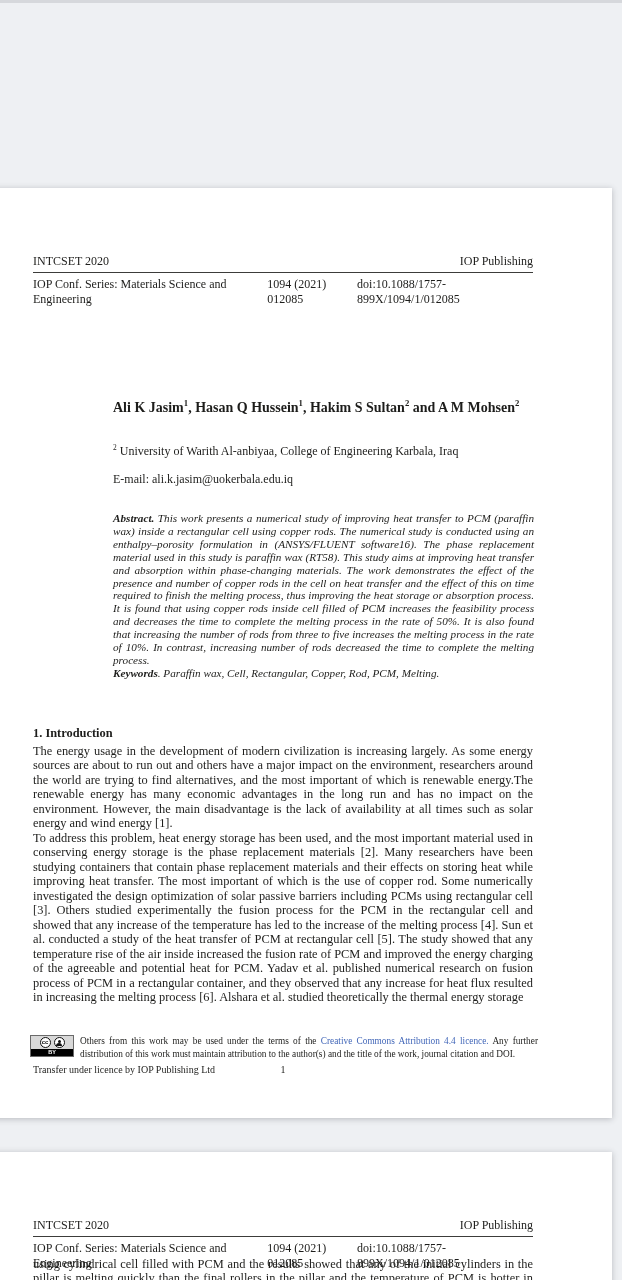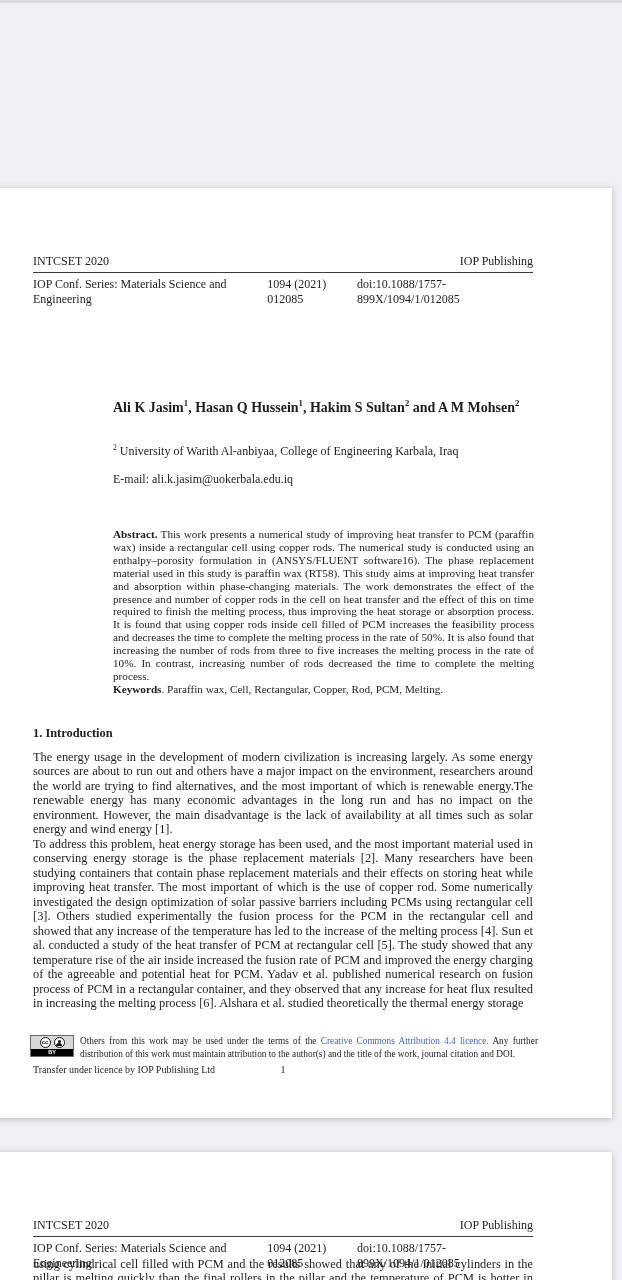--- a/index.html
+++ b/index.html
@@ -34,30 +34,30 @@
   .title {
     position:absolute; top:157px; left:79px; width:508px;
     font-size:17.5px; font-weight:bold; line-height:26px; letter-spacing:.1px;
   }
   .authors { position:absolute; top:212px; left:159px; width:424px; font-size:14px; font-weight:bold; }
   .affils  { position:absolute; top:256px; left:159px; width:424px; font-size:12px; line-height:14.5px; }
   .email   { position:absolute; top:284px; left:159px; width:424px; font-size:12px; }
   sup { font-size:62%; vertical-align:super; line-height:0; }
 
   .abstract {
-    position:absolute; top:340px; left:159px; width:421px;
-    font-size:11.2px; line-height:12.9px; text-align:justify;
+    position:absolute; top:324px; left:159px; width:421px;
+    font-size:11.2px; line-height:12.9px; text-align:justify;font-style:italic;
   }
   .abstract .kw { text-align:left; }
 
   .intro {
     position:absolute; top:538px; left:79px; width:500px;
     font-size:12.4px; line-height:14.5px; text-align:justify;
   }
-  .intro h3 { font-size:12.4px; margin-bottom:9px; }
+  .intro h3 { font-size:12.4px; margin-bottom:3px; }
   .intro p { margin:0; }
 
   .license {
     position:absolute; top:847px; left:76px; width:510px;
     display:flex; gap:6px; align-items:flex-start;
   }
   .license-text { font-size:9.3px; line-height:13px; text-align:justify; width:458px; }
   .published { position:absolute; top:876px; left:79px; font-size:10px; }
   .pagenum   { position:absolute; top:876px; left:79px; width:500px; text-align:center; font-size:10px; }
 

